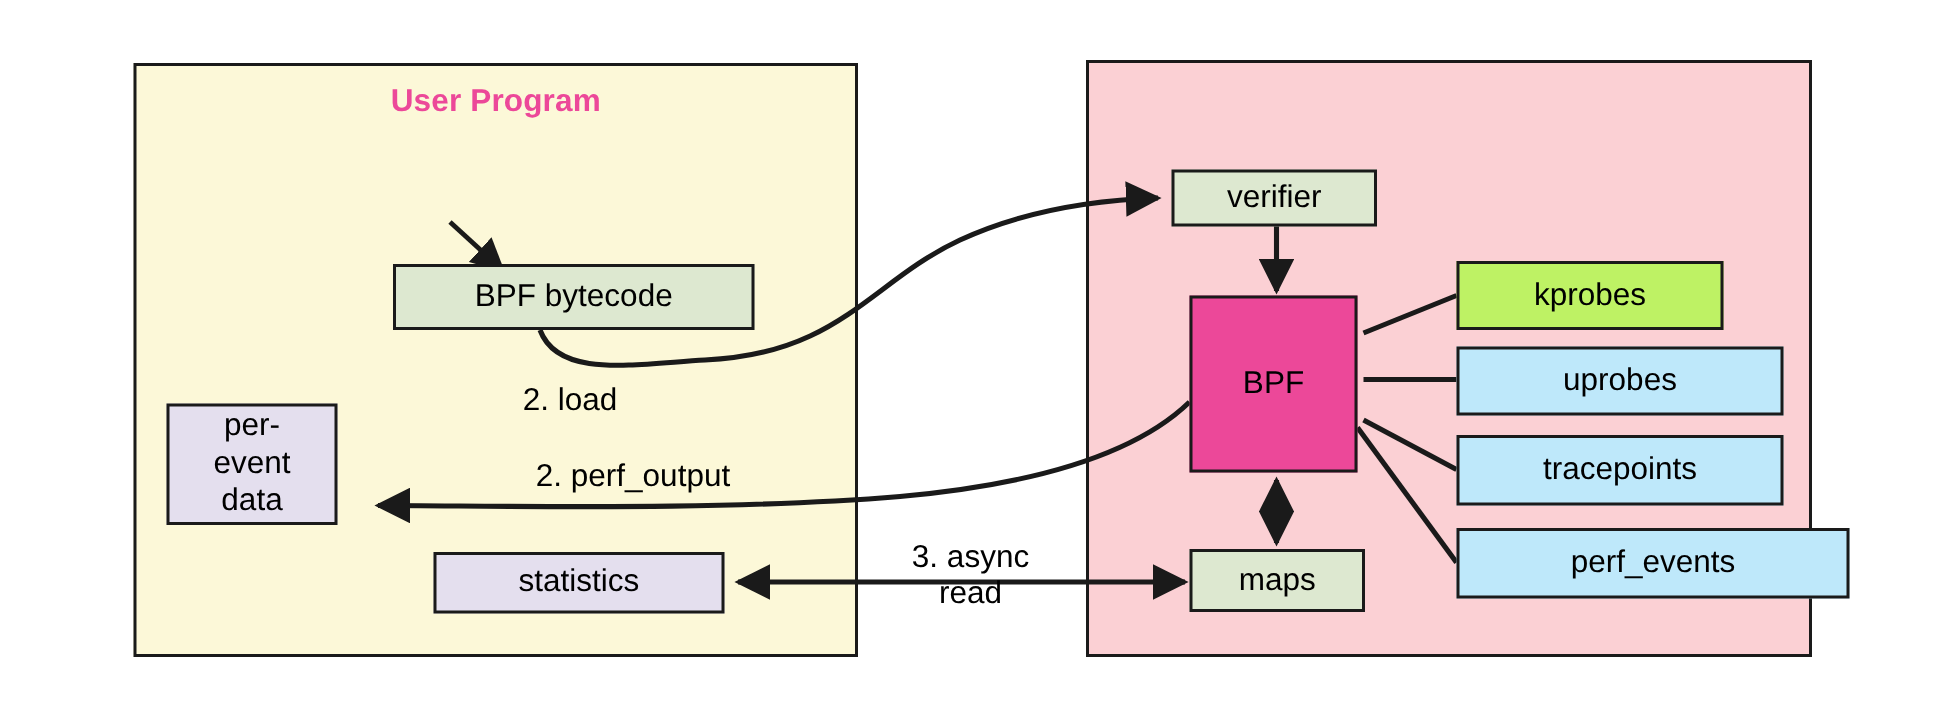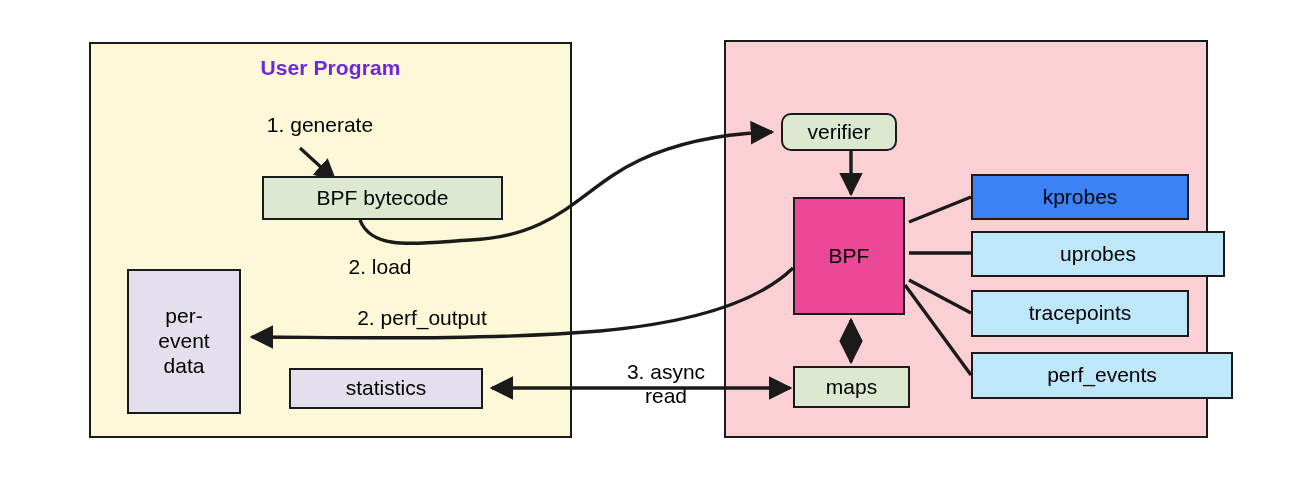--- a/index.html
+++ b/index.html
@@ -21,21 +21,21 @@
     position: absolute;
     border: 2px solid #1a1a1a;
     box-sizing: border-box;
   }
   .zone-title {
     position: absolute;
     width: 100%;
     text-align: center;
     font-weight: bold;
     font-size: 21px;
-    color: #6d28d9;
+    color: #ec4899;
     letter-spacing: 0.1px;
   }
   .node {
     position: absolute;
     border: 2px solid #1a1a1a;
     box-sizing: border-box;
     display: flex;
     align-items: center;
     justify-content: center;
     text-align: center;
@@ -95,39 +95,38 @@
     <path d="M 851 320 L 851 362" stroke="#1a1a1a" stroke-width="3.4" fill="none" marker-start="url(#arrow)" marker-end="url(#arrow)"></path>
 
     <path d="M 909 222 L 971 197" stroke="#1a1a1a" stroke-width="3.4" fill="none"></path>
     <path d="M 909 253 L 971 253" stroke="#1a1a1a" stroke-width="3.4" fill="none"></path>
     <path d="M 909 280 L 971 313" stroke="#1a1a1a" stroke-width="3.4" fill="none"></path>
     <path d="M 905 285 L 971 375" stroke="#1a1a1a" stroke-width="3.4" fill="none"></path>
   </svg>
 
   <div class="node" style="left:262px; top:176px; width:241px; height:44px; background:#dde8d0;">BPF bytecode</div>
 
-  <div class="node" style="left:127px; top:269px; width:114px; height:145px; background:#e4dfee;">per-
+  <div class="node" style="left:111px; top:269px; width:114px; height:81px; background:#e4dfee;">per-
 event
 data</div>
 
   <div class="node" style="left:289px; top:368px; width:194px; height:41px; background:#e4dfee;">statistics</div>
 
-  <div class="node" style="left:781px; top:113px; width:116px; height:38px; background:#dde8d0;border-radius:10px;">verifier</div>
+  <div class="node" style="left:781px; top:113px; width:137px; height:38px; background:#dde8d0;">verifier</div>
 
   <div class="node" style="left:793px; top:197px; width:112px; height:118px; background:#ec4899;">BPF</div>
 
   <div class="node" style="left:793px; top:366px; width:117px; height:42px; background:#dde8d0;">maps</div>
 
-  <div class="node" style="left:971px; top:174px; width:218px; height:46px; background:#3b82f6;">kprobes</div>
-  <div class="node" style="left:971px; top:231px; width:254px; height:46px; background:#bee8fa;">uprobes</div>
+  <div class="node" style="left:971px; top:174px; width:178px; height:46px; background:#bef264;">kprobes</div>
+  <div class="node" style="left:971px; top:231px; width:218px; height:46px; background:#bee8fa;">uprobes</div>
   <div class="node" style="left:971px; top:290px; width:218px; height:47px; background:#bee8fa;">tracepoints</div>
   <div class="node" style="left:971px; top:352px; width:262px; height:47px; background:#bee8fa;">perf_events</div>
 
-  <div class="label" style="left:225px; top:113px; width:190px;">1. generate</div>
 
   <div class="label" style="left:305px; top:255px; width:150px;">2. load</div>
 
   <div class="label" style="left:297px; top:306px; width:250px;">2. perf_output</div>
 
-  <div class="label" style="left:596px; top:360px; width:140px;">3. async
+  <div class="label" style="left:577px; top:360px; width:140px;">3. async
 read</div>
 
 </div>
 
 </body></html>

